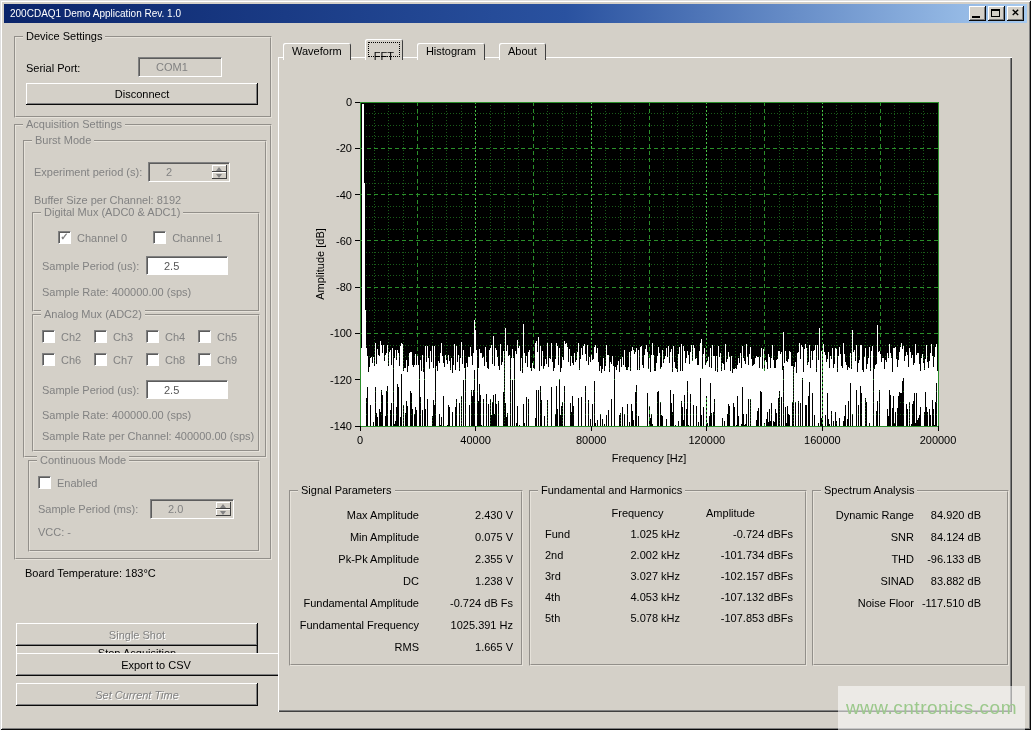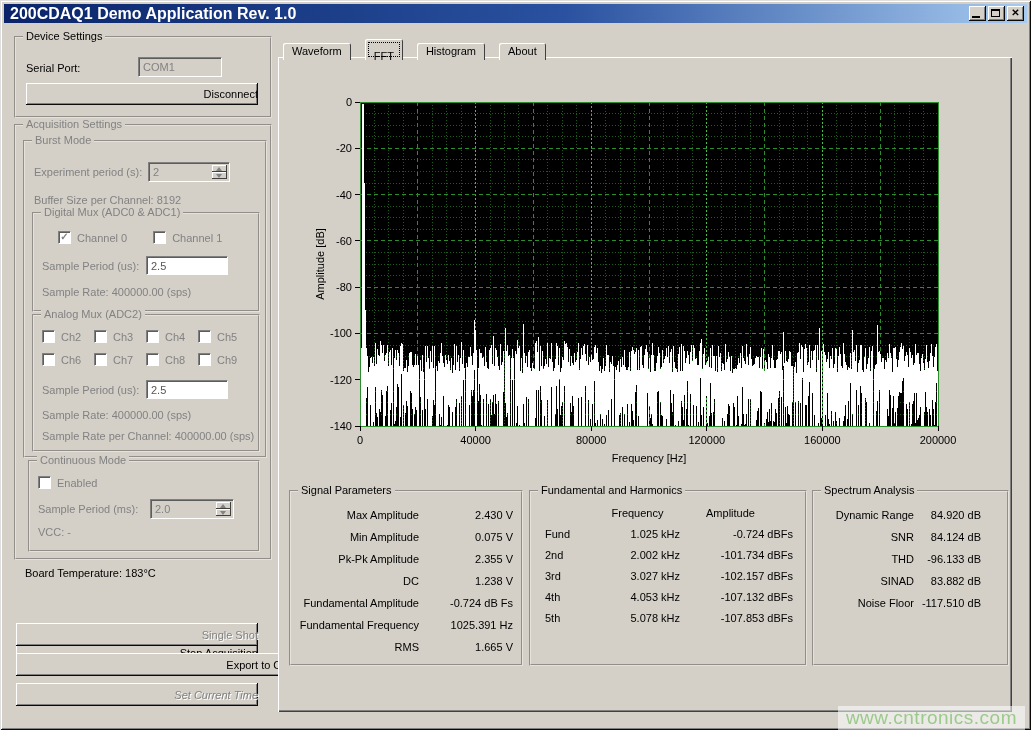--- a/index.html
+++ b/index.html
@@ -4,38 +4,38 @@
 <style>
   html,body{margin:0;padding:0}
   body{width:1031px;height:730px;position:relative;overflow:hidden;
        background:#d4d0c8;font-family:"Liberation Sans",sans-serif;font-size:11px;color:#000;}
   .window{position:absolute;inset:0;background:#d4d0c8;
     box-shadow:inset 1px 1px 0 #dfdfdf,inset -1px -1px 0 #0a0a0a,
                inset 2px 2px 0 #ffffff,inset -2px -2px 0 #808080;}
   .titlebar{position:absolute;left:4px;top:4px;right:4px;height:19px;
     background:linear-gradient(90deg,#0a246a 0%,#2a52a0 55%,#a6caf0 100%);
     display:flex;align-items:center;padding:0 3px;}
-  .titlebar .title{color:#fff;font-weight:bold;font-size:16px;flex:1;padding-left:3px;white-space:nowrap}
+  .titlebar .title{color:#fff;font-weight:normal;font-size:10px;flex:1;padding-left:3px;white-space:nowrap}
   .wbtn{width:17px;height:15px;margin-left:2px;background:#d4d0c8;border:0;padding:0;position:relative;
     box-shadow:inset -1px -1px 0 #0a0a0a,inset 1px 1px 0 #fff,inset -2px -2px 0 #808080;}
   .g-min{position:absolute;left:3px;bottom:3px;width:8px;height:2px;background:#000}
   .g-max{position:absolute;left:3px;top:3px;width:9px;height:8px;border:1px solid #000;border-top-width:2px;box-sizing:border-box}
   .g-x{position:absolute;left:0;top:0;width:100%;height:100%;font:bold 10px "Liberation Sans",sans-serif;line-height:14px;text-align:center}
   .group{position:absolute;border:2px groove #e6e2da;}
   .legend{position:absolute;top:-8px;left:7px;background:#d4d0c8;padding:0 3px;line-height:13px;white-space:nowrap}
   .gray{color:#828282}
   .lbl{position:absolute;white-space:nowrap}
   .textbox{position:absolute;background:#fff;border:1px solid;border-color:#808080 #fff #fff #808080;
-    box-shadow:inset 1px 1px 0 #5c5c5c;padding:3px 4px 0;box-sizing:border-box;white-space:nowrap;overflow:hidden}
+    box-shadow:inset 1px 1px 0 #5c5c5c;padding:3px 17px 0;box-sizing:border-box;white-space:nowrap;overflow:hidden}
   .textbox.face{background:#d4d0c8}
   .spinbtns{position:absolute;right:2px;top:2px;bottom:2px;width:15px;display:flex;flex-direction:column}
   .spin{flex:1;background:#d4d0c8;position:relative;box-shadow:inset -1px -1px 0 #404040,inset 1px 1px 0 #fff}
   .arr-up{position:absolute;left:4px;top:2px;width:0;height:0;border-left:3px solid transparent;border-right:3px solid transparent;border-bottom:4px solid #828282}
   .arr-dn{position:absolute;left:4px;top:2px;width:0;height:0;border-left:3px solid transparent;border-right:3px solid transparent;border-top:4px solid #828282}
-  .push{position:absolute;background:#d4d0c8;border:0;font:11px "Liberation Sans",sans-serif;text-align:right;
+  .push{position:absolute;background:#d4d0c8;border:0;font:11px "Liberation Sans",sans-serif;text-align:center;
     box-shadow:inset -1px -1px 0 #0a0a0a,inset 1px 1px 0 #fff,inset -2px -2px 0 #808080;padding:0}
   .push.off{color:#828282;text-shadow:1px 1px 0 #fff}
   .cb{display:inline-block;width:11px;height:11px;background:#fff;flex:none;
     border:1px solid;border-color:#808080 #fff #fff #808080;box-shadow:inset 1px 1px 0 #5c5c5c;
     text-align:center;line-height:10px;font-size:10px;font-weight:bold;color:#828282}
   .check-item{display:inline-flex;align-items:center;gap:6px;color:#828282;white-space:nowrap}
   .tabs{position:absolute;left:283px;top:39px;display:flex;align-items:flex-end;z-index:3}
   .tab{height:17px;padding:2px 9px 0;margin-right:14px;background:#d4d0c8;box-sizing:border-box;
     box-shadow:inset 1px 1px 0 #fff,inset -1px 0 0 #404040;border-top-left-radius:2px;border-top-right-radius:2px}
   .tab.active{height:21px;padding-top:11px;outline:1px dotted #000;outline-offset:-4px;position:relative;z-index:4}
@@ -47,21 +47,21 @@
   .h-row{display:flex;height:21px;align-items:center}
   .h-name{width:50px;padding-left:14px}
   .h-freq{width:85px;text-align:right}
   .h-amp{flex:1;text-align:right;padding-right:12px}
   .s-row{display:flex;height:22px;align-items:center}
   .s-label{width:100px;text-align:right;white-space:nowrap}
   .s-value{flex:1;text-align:right;padding-right:26px;white-space:nowrap}
   svg text{font-family:"Liberation Sans",sans-serif;font-size:11px;fill:#000}
   .chart-title{position:absolute;left:360px;top:74px;width:578px;text-align:center}
   .watermark{position:absolute;right:6px;bottom:0;font-size:19px;letter-spacing:.5px;color:#9cc98c;
-    background:rgba(255,255,255,.55);padding:1px 8px;z-index:10}
+    background:rgba(255,255,255,.55);padding:11px 8px;z-index:10}
 </style>
 </head>
 <body>
 
 <div class="window">
 
   <div class="titlebar">
     <span class="title">200CDAQ1 Demo Application Rev. 1.0</span>
     <button class="wbtn">
         <span class="g-min"></span>

